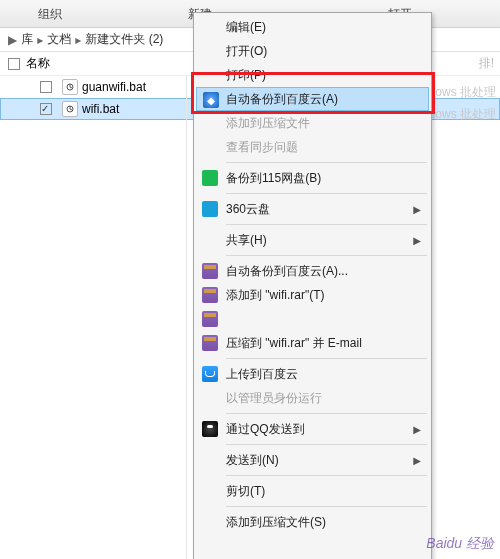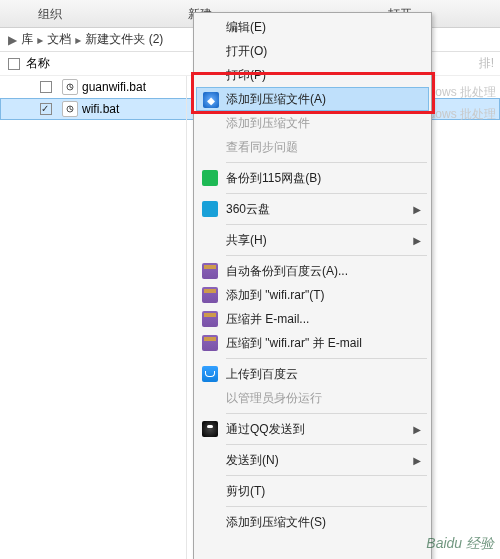--- a/index.html
+++ b/index.html
@@ -35,21 +35,21 @@
   .box-green{ background:#1db954; }
   .box-blue{ background:#19a0d8; }
   .winrar{ background:linear-gradient(#8a62b8,#7a52a8); }
   .winrar::before{ content:""; position:absolute; width:12px; height:4px; background:#ce9b4b; top:2px; left:2px; }
   .baidu{ background:linear-gradient(#33a0ff,#1080e0); display:flex; align-items:center; justify-content:center;}
   .baidu::after{ content:""; width:8px; height:5px; border:1.5px solid #fff; border-top:none; border-radius:0 0 4px 4px; background:transparent; }
   .qq{ border-radius:50%; background:radial-gradient(#444,#000); }
   .qq::after{ content:""; position:absolute; width:6px; height:3px; background:#fff; border-radius:2px; top:4px; left:5px; }
   
   .anno { position:absolute; left:191px; top:72px; width:244px; height:42px; border:3px solid #ec1c24; pointer-events:none; }
-  .watermark { position:absolute; right:6px; bottom:6px; color:#14532d; font-size:14px; font-style:italic; opacity:.6; }
+  .watermark { position:absolute; right:6px; bottom:6px; color:#4c1d95; font-size:14px; font-style:italic; opacity:.6; }
 </style>
 </head>
 <body>
 
 <div class="toolbar">
   <div class="btn short">组织</div>
   <div class="btn">新建</div>
   <div class="btn">打开</div>
 </div>
 
@@ -103,21 +103,21 @@
       <span>编辑(E)</span>
     </div>
   <div class="item">
       <span>打开(O)</span>
     </div>
   <div class="item">
       <span>打印(P)</span>
     </div>
   <div class="item hl">
     <span class="ico shield">◆</span>
-    <span>添加到压缩文件(A)</span>
+    <span>自动备份到百度云(A)</span>
   </div>
   <div class="item disabled">
       <span>添加到压缩文件</span>
     </div>
   <div class="item disabled">
       <span>查看同步问题</span>
     </div>
   <div class="sep"></div>
   <div class="item">
       <span class="ico box-green"></span>
@@ -138,21 +138,20 @@
   <div class="item">
       <span class="ico winrar"></span>
       <span>自动备份到百度云(A)...</span>
     </div>
   <div class="item">
       <span class="ico winrar"></span>
       <span>添加到 "wifi.rar"(T)</span>
     </div>
   <div class="item">
       <span class="ico winrar"></span>
-      <span>压缩并 E-mail...</span>
     </div>
   <div class="item">
       <span class="ico winrar"></span>
       <span>压缩到 "wifi.rar" 并 E-mail</span>
     </div>
   <div class="sep"></div>
   <div class="item">
       <span class="ico baidu"></span>
       <span>上传到百度云</span>
     </div>

